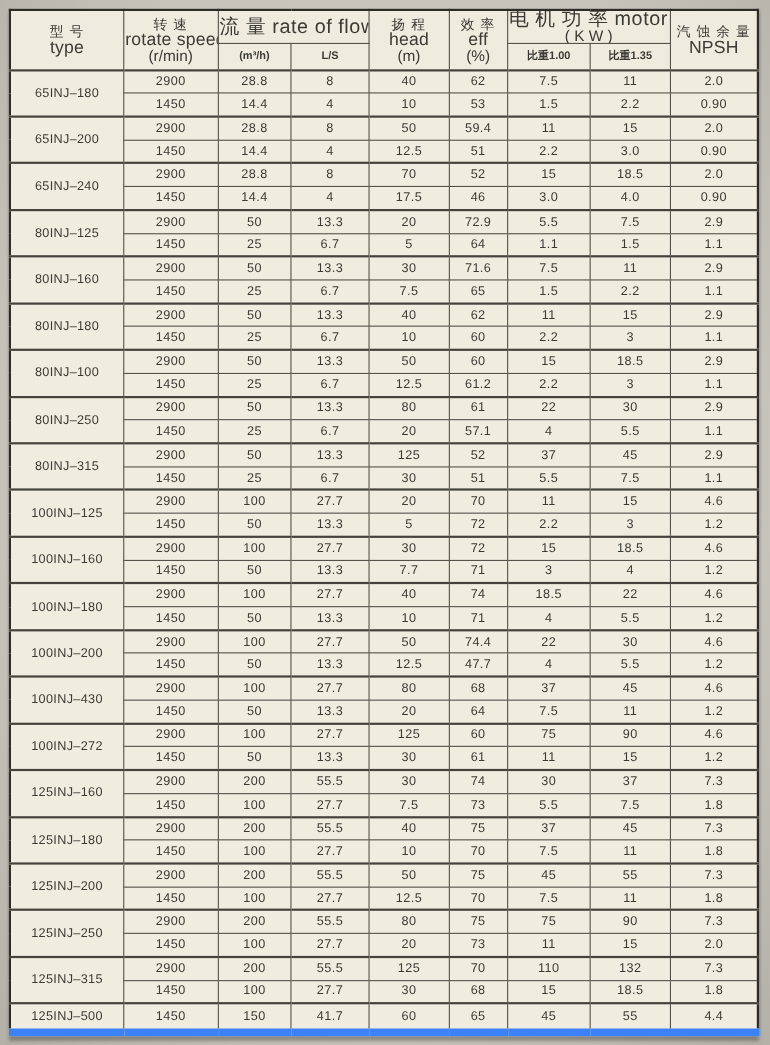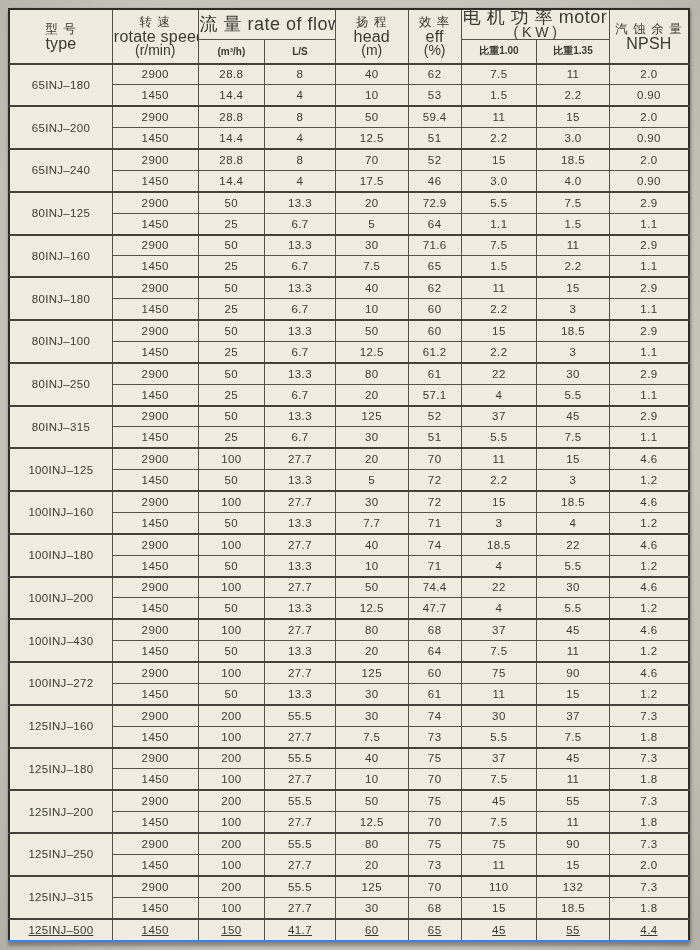--- a/index.html
+++ b/index.html
@@ -40,21 +40,21 @@
   .en{font-size:16px;display:block;line-height:13px;letter-spacing:0.2px;}
   .unit{font-size:14px;display:block;line-height:14px;}
   .subhead{font-size:10px;font-weight:bold;}
   .mixed{font-size:18px;line-height:15px;display:block;letter-spacing:0.5px;}
   tbody td{
     font-size:11.5px;
     letter-spacing:0.4px;
   }
   tbody tr.group-start td{border-top:2px solid #45423c;}
   tbody td.model-cell{font-size:11.5px;letter-spacing:0.3px;}
-  tbody tr:last-child td{border-bottom:2px solid #3b82f6;text-decoration:underline;}
+  tbody tr:last-child td{border-bottom:7px solid #3b82f6;}
 </style>
 </head>
 <body>
 
 <div class="page">
   <table class="spec">
     <colgroup>
       <col style="width:15.2%">
       <col style="width:12.6%">
       <col style="width:9.8%">

